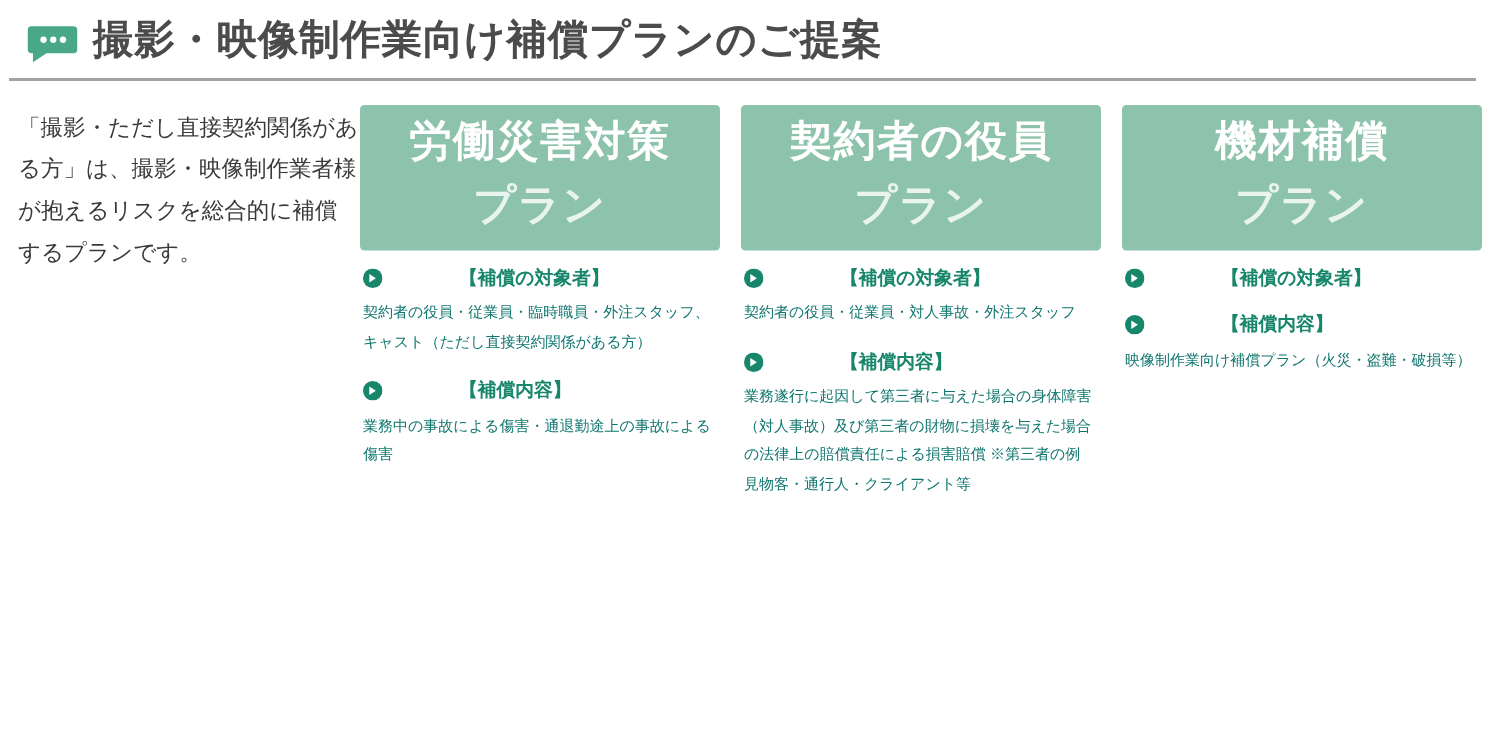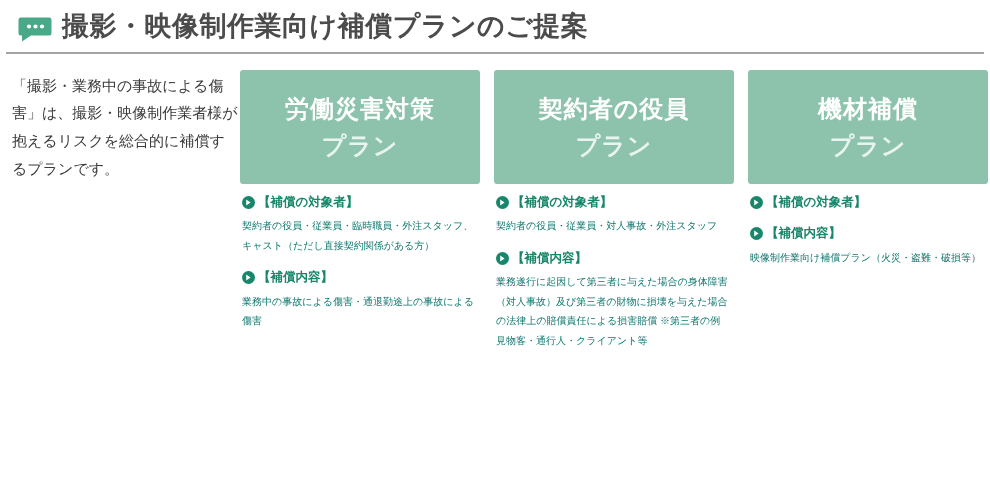--- a/index.html
+++ b/index.html
@@ -65,49 +65,51 @@
     gap: 14px;
   }
   .card {
     width: 240px;
     flex: 0 0 240px;
     box-sizing: border-box;
   }
   .card-head {
     background: #8dc3ad;
     color: #ffffff;
-    height: 114px;
+    height: 97px;
     border-radius: 3px;
     display: flex;
     flex-direction: column;
     align-items: center;
     justify-content: center;
     text-align: center;
-    font-size: 24px;
+    font-size: 28px;
     font-weight: bold;
     line-height: 1.55;
     letter-spacing: 1px;
+    font-family: Liberation Mono, monospace;
   }
   .card-head .l2 {
     color: #e9f3ef;
   }
   .card-body {
     padding: 10px 2px 0 2px;
   }
   .sec {
     margin-bottom: 14px;
   }
   .sec-title {
     display: flex;
     align-items: flex-start;
     font-size: 12.5px;
     font-weight: bold;
     color: #17866a;
     margin-bottom: 5px;
     line-height: 1.4;
+    gap: 48px;
   }
   .arrow-icon {
     flex: 0 0 auto;
     width: 13px;
     height: 13px;
     margin-right: 3px;
     position: relative;
     top: 2px;
   }
   .sec-text {
@@ -128,21 +130,21 @@
         <circle cx="11" cy="11.5" r="2.1" fill="#ffffff"></circle>
         <circle cx="17.5" cy="11.5" r="2.1" fill="#ffffff"></circle>
         <circle cx="24" cy="11.5" r="2.1" fill="#ffffff"></circle>
       </svg>
     </span>
     <div class="header-title">撮影・映像制作業向け補償プランのご提案</div>
   </div>
 
   <div class="content">
 
-    <div class="intro">「撮影・業務中の事故による傷害」は、撮影・映像制作業者様が抱えるリスクを総合的に補償するプランです。</div>
+    <div class="intro">「撮影・ただし直接契約関係がある方」は、撮影・映像制作業者様が抱えるリスクを総合的に補償するプランです。</div>
 
     <div class="cards">
 
       <div class="card">
         <div class="card-head">
           <div class="l1">労働災害対策</div>
           <div class="l2">プラン</div>
         </div>
         <div class="card-body">
           <div class="sec">

